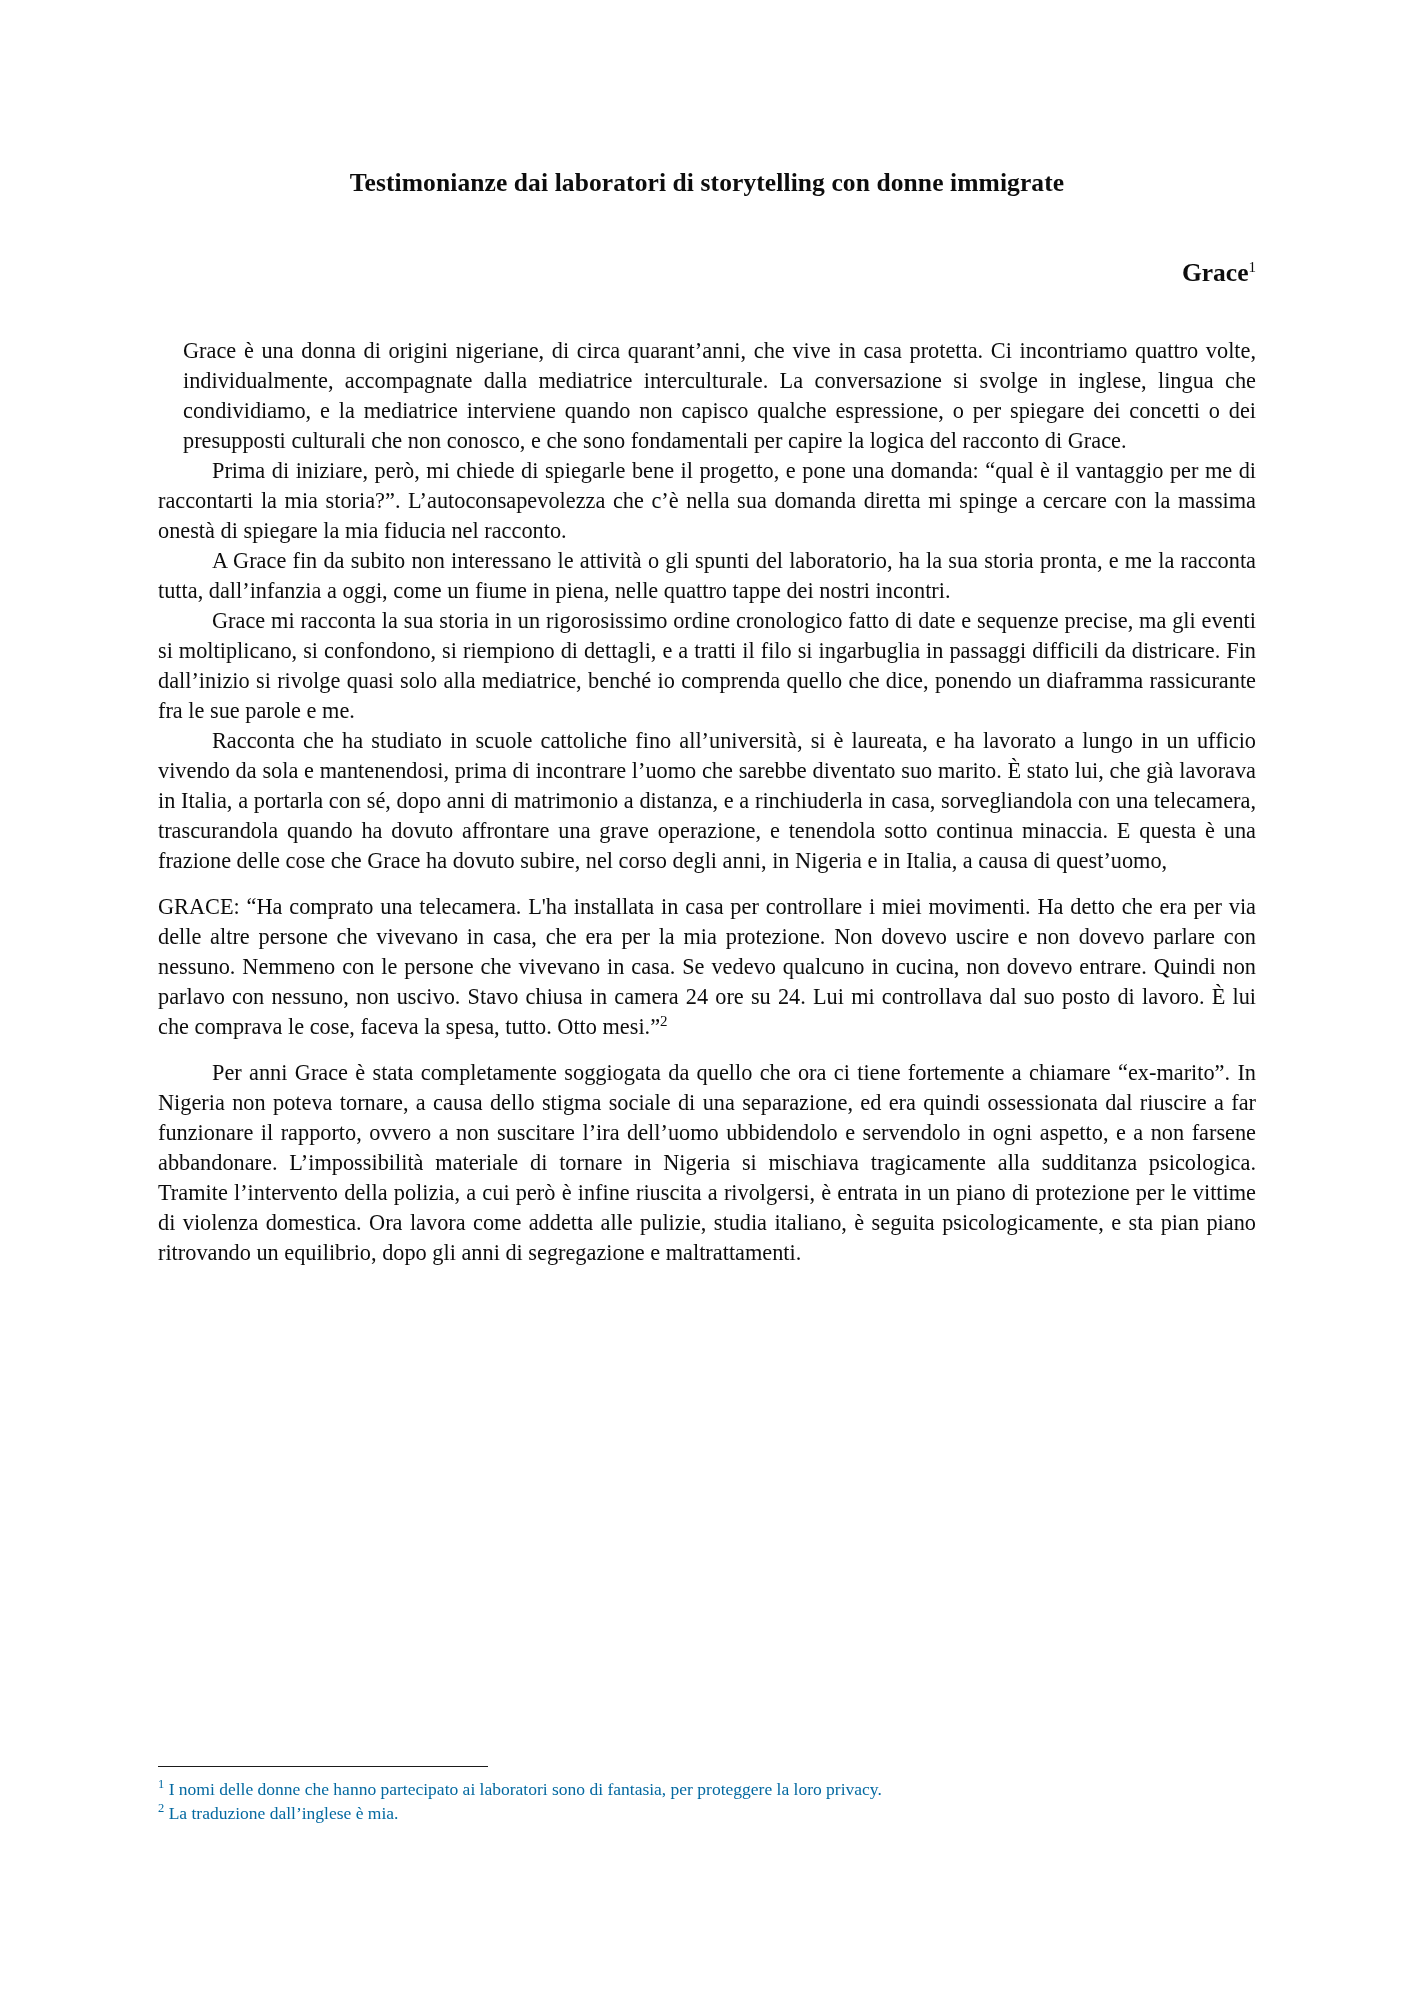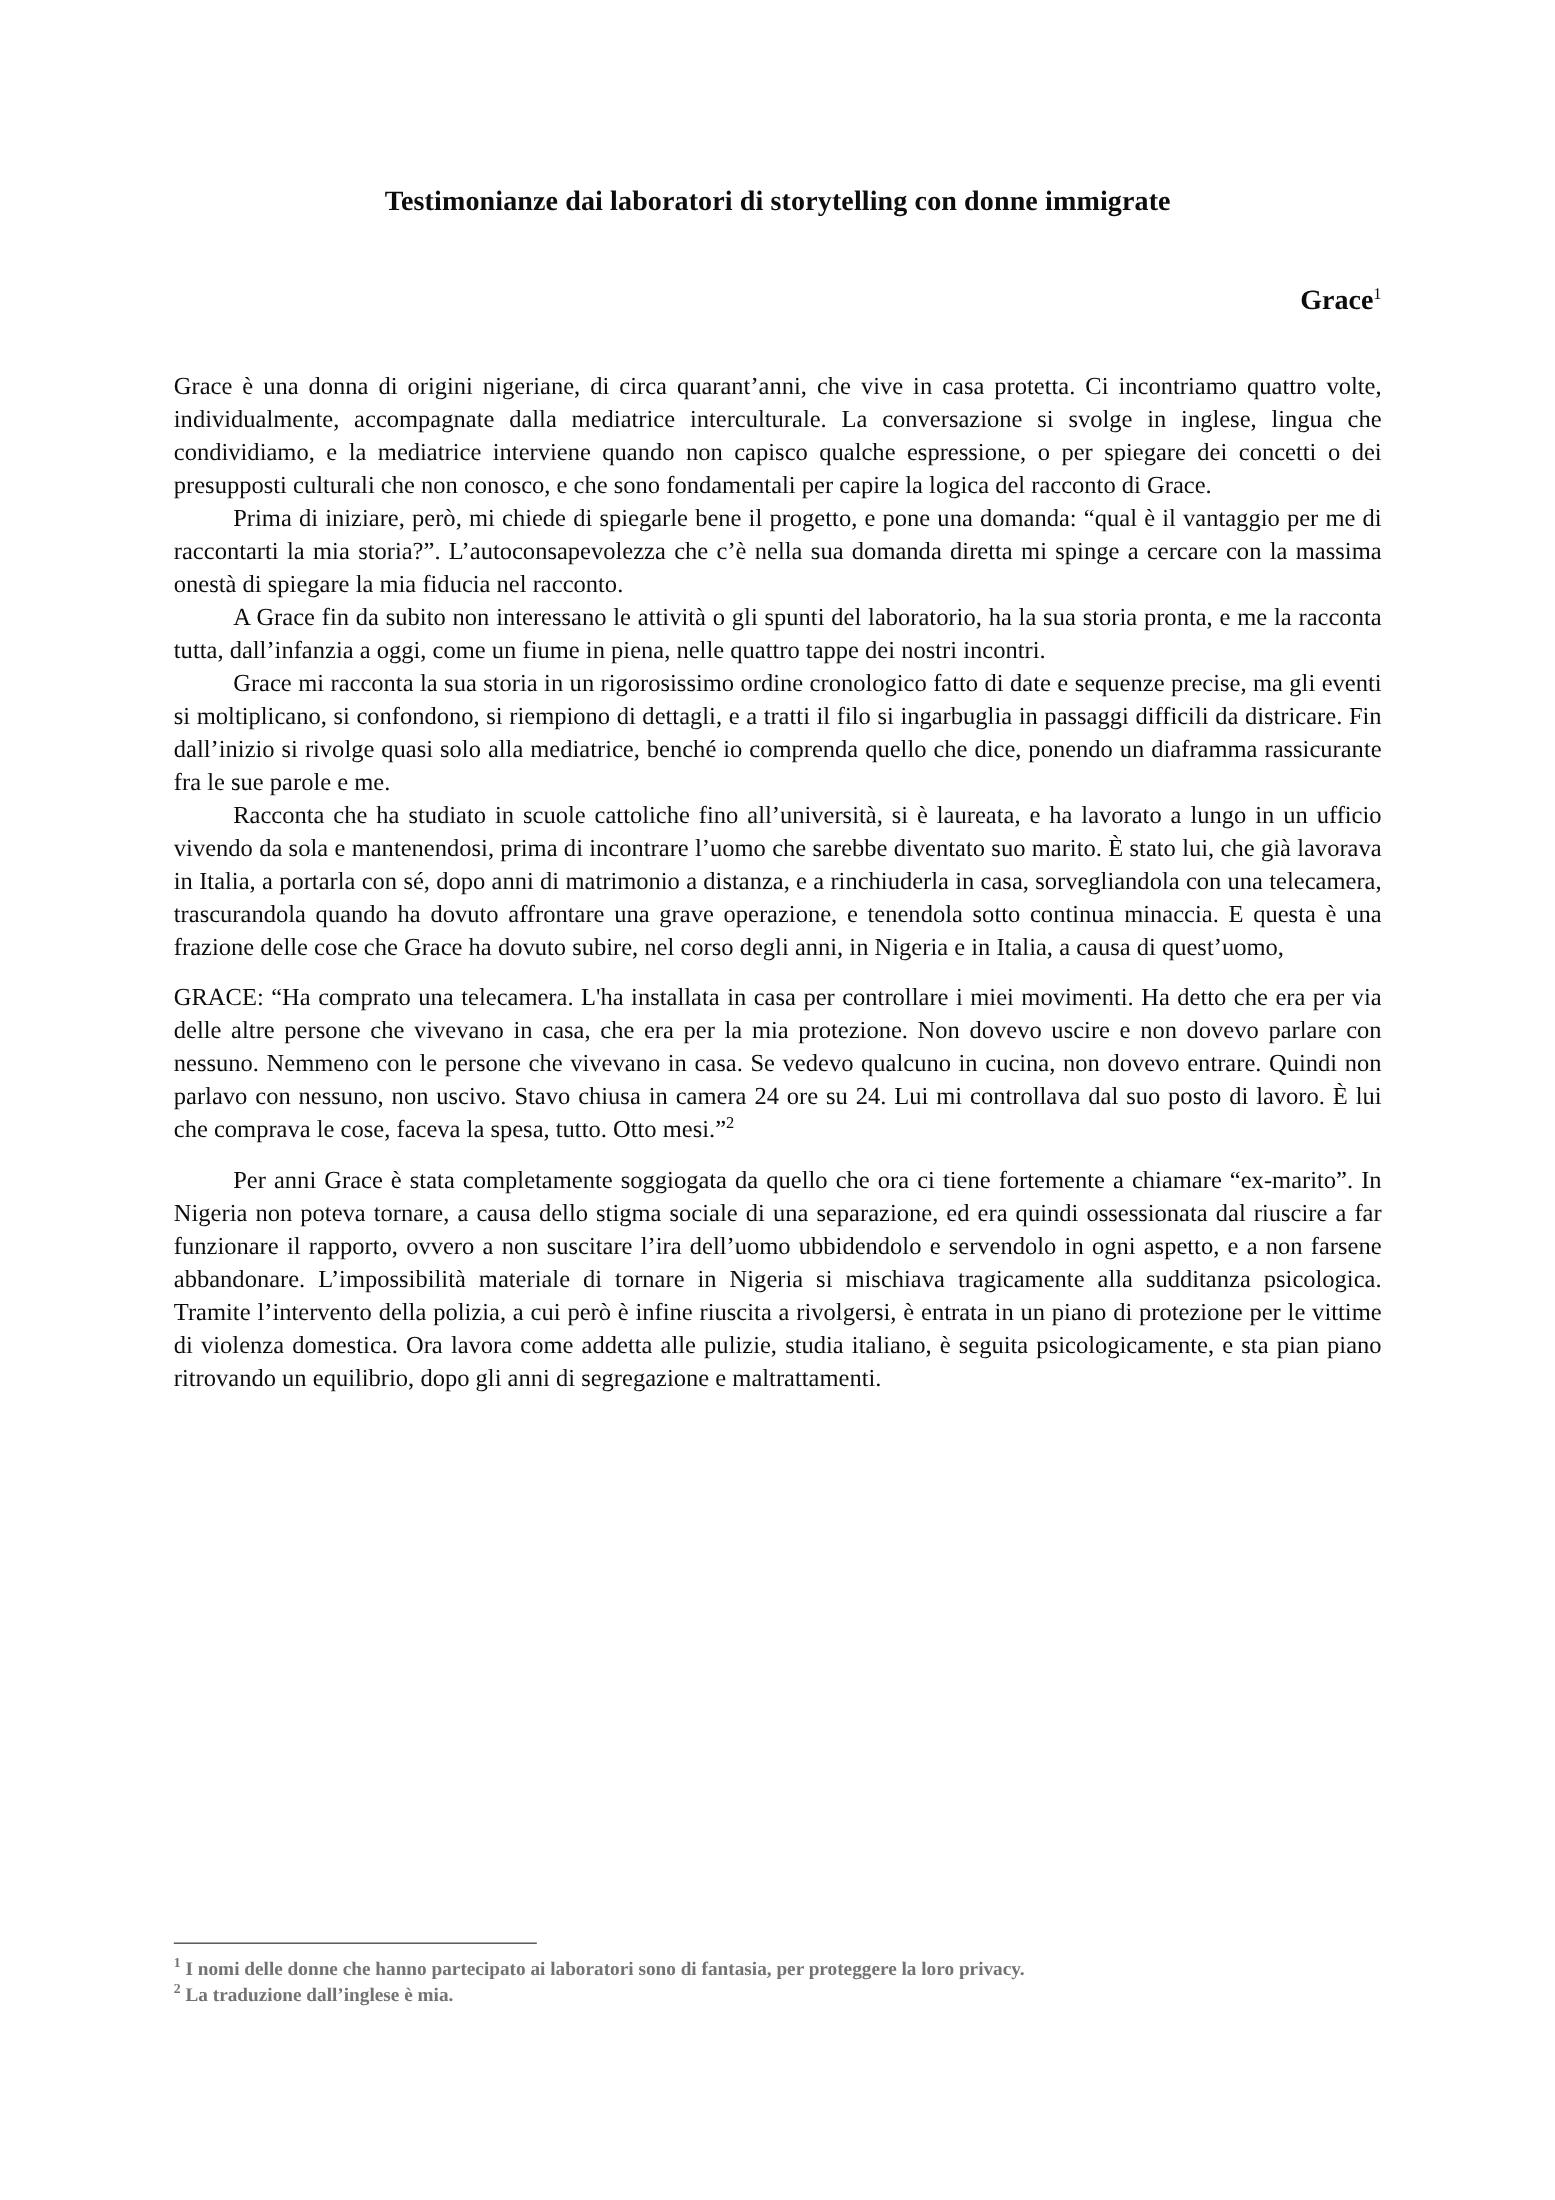--- a/index.html
+++ b/index.html
@@ -51,20 +51,21 @@
   p.body-par {
     font-size: 22.3px;
     line-height: 1.345;
     text-align: justify;
     margin: 0;
     text-indent: 0;
     hyphens: none;
   }
   p.first-par {
     margin-top: 48px;
+    margin-left: 25px;
   }
   p.indented {
     text-indent: 54px;
   }
   p.quote-par {
     margin-top: 16px;
   }
   p.after-quote {
     margin-top: 16px;
     text-indent: 54px;
@@ -83,22 +84,21 @@
   .footnote-rule {
     width: 330px;
     height: 0;
     border-top: 1.6px solid #1a1a1a;
     margin: 0 0 10px 0;
   }
   .footnote {
     font-size: 17.5px;
     line-height: 1.38;
     margin: 0;
-    color: #737373;
-    font-weight: bold;
+    color: #0369a1;
   }
   .footnote sup {
     font-size: 12.5px;
     vertical-align: super;
     line-height: 0;
   }
 </style>
 </head>
 <body>
 

